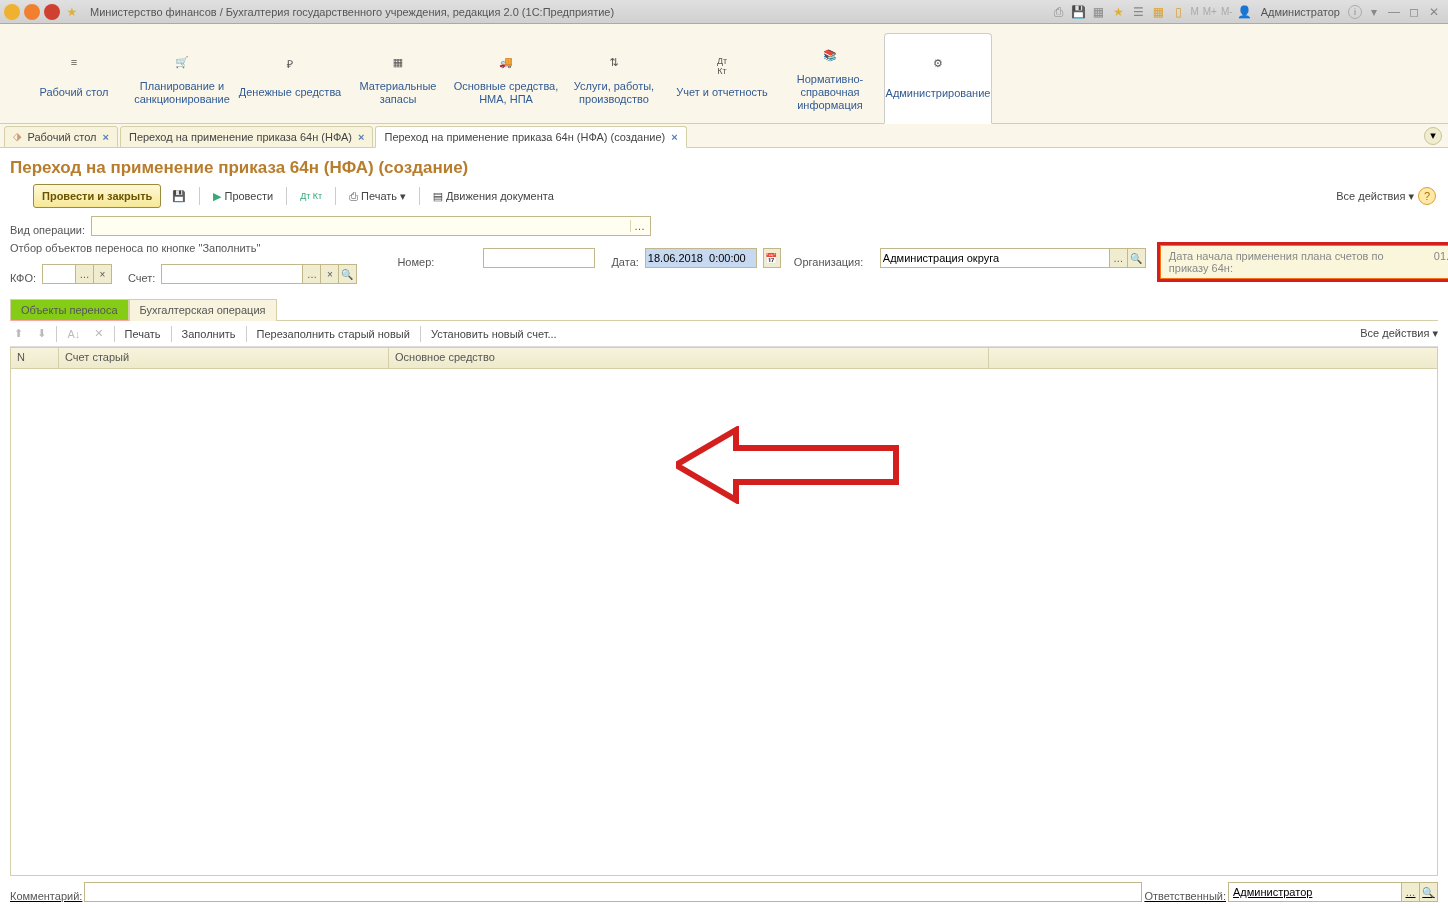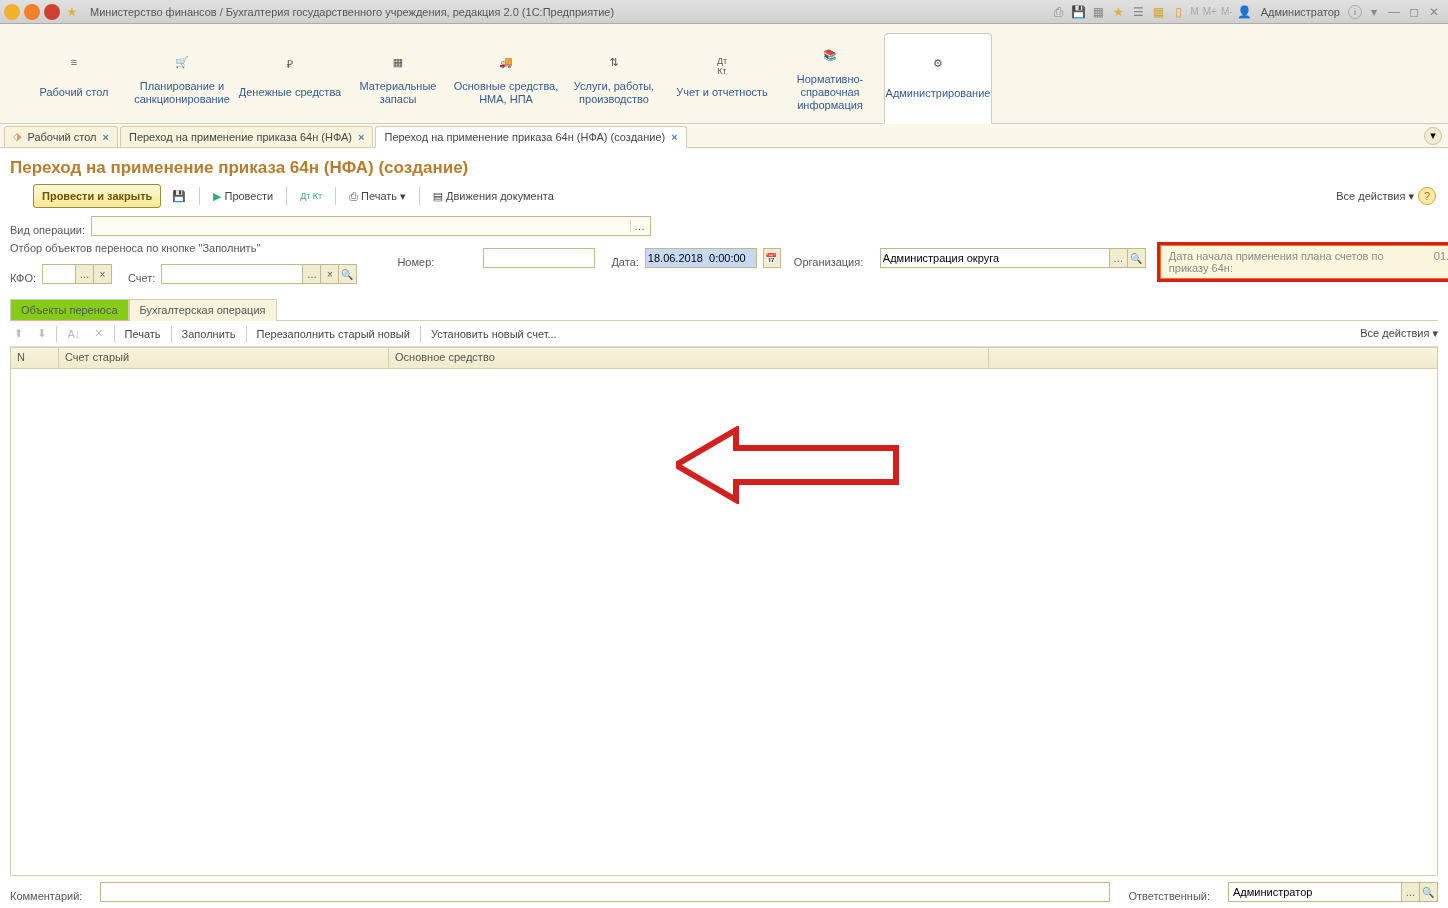--- a/index.html
+++ b/index.html
@@ -67,21 +67,21 @@
 
 .table-toolbar { display: flex; align-items: center; gap: 6px; padding: 4px 0; border-bottom: 1px solid #ddd; }
 .table-toolbar .ttbtn { color: #444; cursor: pointer; padding: 2px 4px; }
 .table-toolbar .ttbtn.disabled { color: #bbb; }
 .table-toolbar .ttsep { width: 1px; height: 16px; background: #ccc; }
 
 .table-head { display: flex; background: linear-gradient(#f7f3dd, #eeeacb); border: 1px solid #d4cfa8; height: 22px; }
 .th { border-right: 1px solid #d4cfa8; padding: 3px 6px; color: #555; }
 .table-body { flex: 1; border: 1px solid #d4cfa8; border-top: none; background: #fff; }
 
-.bottom-row { display: flex; align-items: flex-end; gap: 18px; padding-top: 6px; }
+.bottom-row { display: flex; align-items: flex-end; gap: 2px; padding-top: 6px; text-decoration: underline; }
 .bottom-input { flex: 1; height: 20px; border: 1px solid #c2b78a; display: flex; }
 .bottom-input input { flex: 1; border: none; outline: none; padding: 0 4px; }
 .resp-input { width: 210px; height: 20px; border: 1px solid #c2b78a; display: flex; align-items: center; }
 .resp-input span.val { flex: 1; padding: 0 4px; }
 
 
 .red-arrow { position: absolute; left: 676px; top: 278px; pointer-events: none; }
 
 svg { display: block; }
 </style>

